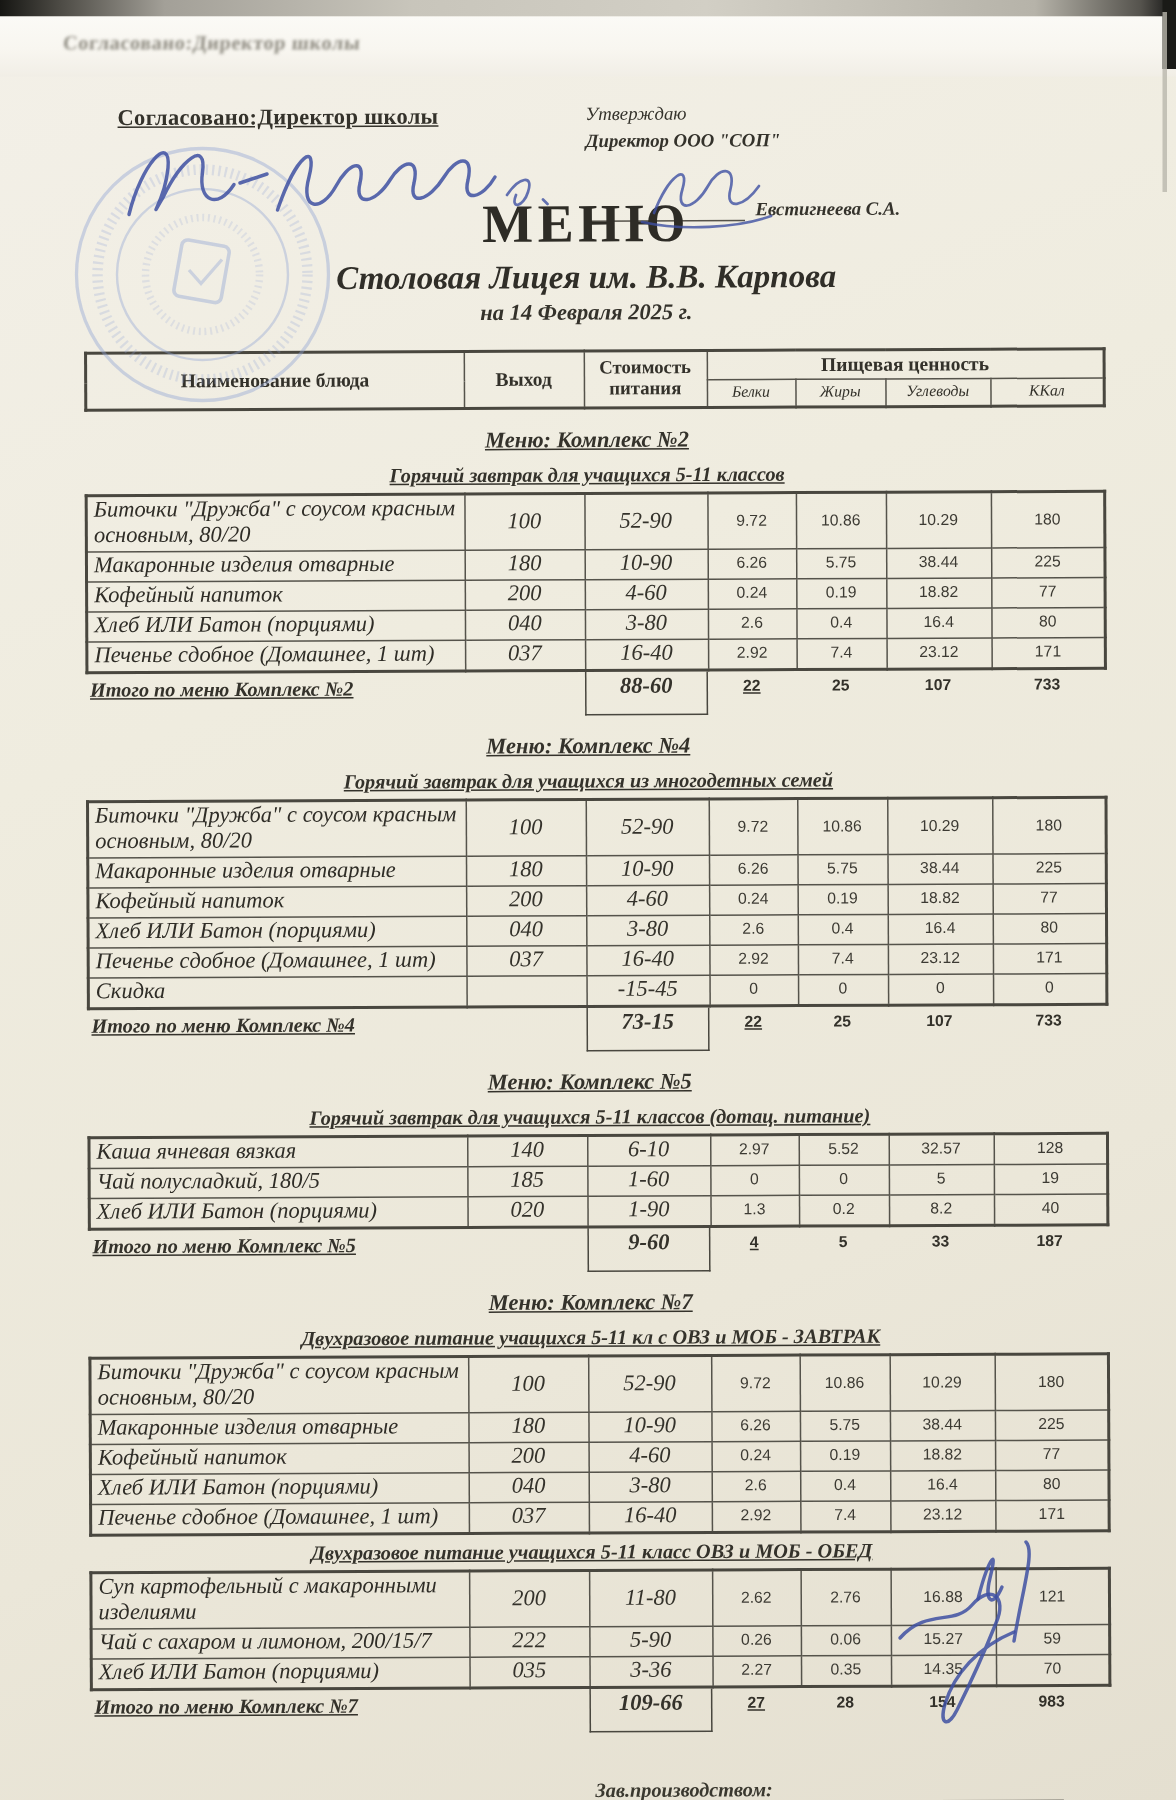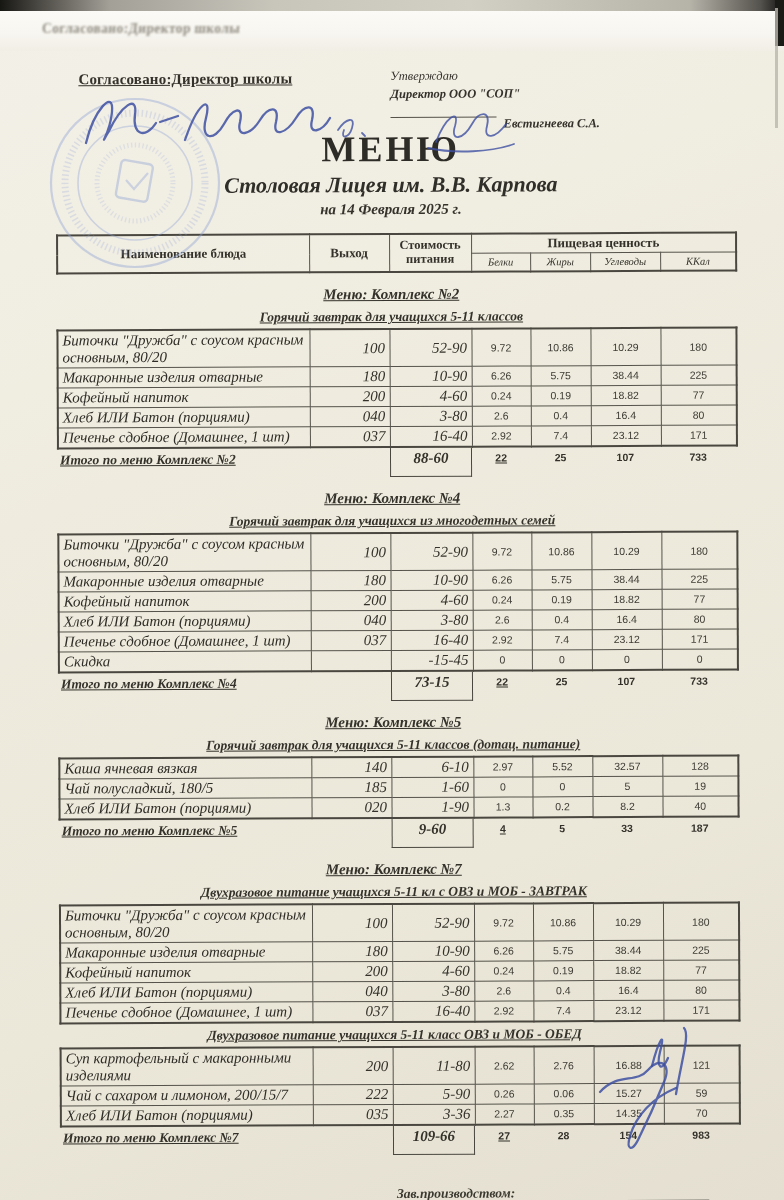--- a/index.html
+++ b/index.html
@@ -14,41 +14,41 @@
   .corner-tr{position:absolute;top:0;right:0;width:9px;height:46px;background:#1a1a17;}
   .edge-right{position:absolute;top:8px;right:6px;width:3px;height:120px;background:#b9b6ac;opacity:.8;}
   .ghost{position:absolute;top:21px;left:42px;font:bold 13.5px "Liberation Serif",serif;color:#8f8c82;
     letter-spacing:.4px;filter:blur(1.1px);transform:skewX(-4deg);}
   .content{position:absolute;inset:0;transform:rotate(-0.25deg);transform-origin:50% 38%;color:#34322b;}
   
   .agreed{position:absolute;top:70px;left:47px;font:bold 15px "Liberation Serif",serif;
     text-decoration:underline;letter-spacing:.2px;margin-left:33px;}
   .approve{position:absolute;top:69px;left:392px;font:italic 12.5px "Liberation Serif",serif;}
   .approve .l2{font-weight:bold;margin-top:3px;}
-  .approve .sigrow{margin-top:15px;display:flex;align-items:flex-start;}
+  .approve .sigrow{margin-top:31px;display:flex;align-items:flex-end;}
   .approve .sline{display:inline-block;width:106px;border-bottom:1.4px solid #55524a;margin-right:7px;}
   .approve .nm{font-weight:bold;font-style:italic;}
   .title{position:absolute;top:128px;left:0;width:784px;text-align:center;
     font:bold 36px "Liberation Serif",serif;letter-spacing:3px;color:#2e2c26;}
   .canteen{position:absolute;top:172px;left:0;width:784px;text-align:center;
     font:bold italic 22px "Liberation Serif",serif;color:#302e28;}
   .dateline{position:absolute;top:201px;left:0;width:784px;text-align:center;
     font:bold italic 15px "Liberation Serif",serif;}
   
   .flow{position:absolute;top:233px;left:0;width:784px;}
   table{border-collapse:collapse;table-layout:fixed;margin-left:57px;width:679px;}
   table.hdr{border:2px solid #49473f;}
   table.hdr th{border:1px solid #55534b;font-family:"Liberation Serif",serif;color:#33312a;padding:1px 2px;}
   th.h-main{font-size:13px;font-weight:bold;}
   th.h-sub{font-size:10.5px;font-style:italic;font-weight:normal;height:15px;}
   th.h-cost{font-size:12.5px;font-weight:bold;line-height:1.1;}
   table.menu{border:2px solid #49473f;margin-bottom:0;}
   table.menu td{border:1px solid #55534b;padding:1px 4px;line-height:17px;vertical-align:middle;}
   td.name{font:italic 15px "Liberation Serif",serif;color:#2f2d27;}
-  td.out,td.cost{font:italic 15px "Liberation Serif",serif;text-align:right;}
+  td.out,td.cost{font:italic 15px "Liberation Serif",serif;text-align:center;}
   td.nut{font:10.5px "Liberation Sans",sans-serif;text-align:center;color:#3c3a33;padding:1px 2px;}
   .sec-title{width:784px;text-align:center;font:bold italic 15px "Liberation Serif",serif;
     text-decoration:underline;margin:13px 0 6px;}
   .sec-sub{width:784px;text-align:center;font:bold italic 13.5px "Liberation Serif",serif;
     text-decoration:underline;margin:4px 0 3px;}
   .total{display:flex;margin-left:57px;width:679px;align-items:flex-start;}
   .t-name{width:334px;box-sizing:border-box;padding:3px 0 0 3px;
     font:bold italic 13.5px "Liberation Serif",serif;text-decoration:underline;}
   .t-cost{width:82px;box-sizing:border-box;border:1.7px solid #49473f;border-top:none;
     text-align:center;font:bold italic 15px "Liberation Serif",serif;padding:2px 0 9px;}

